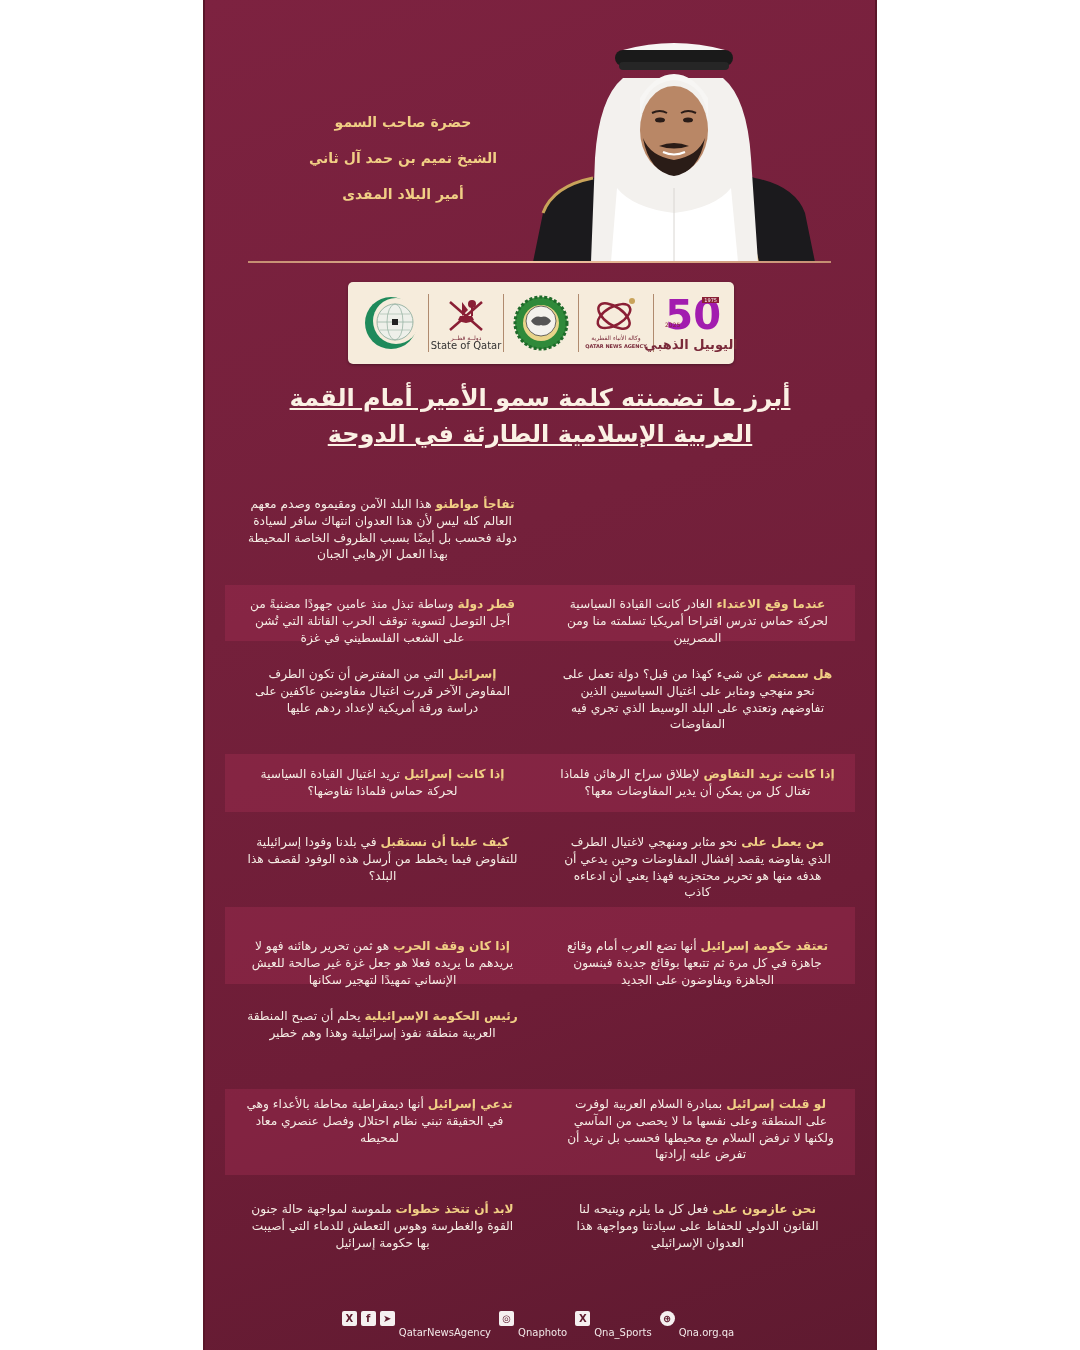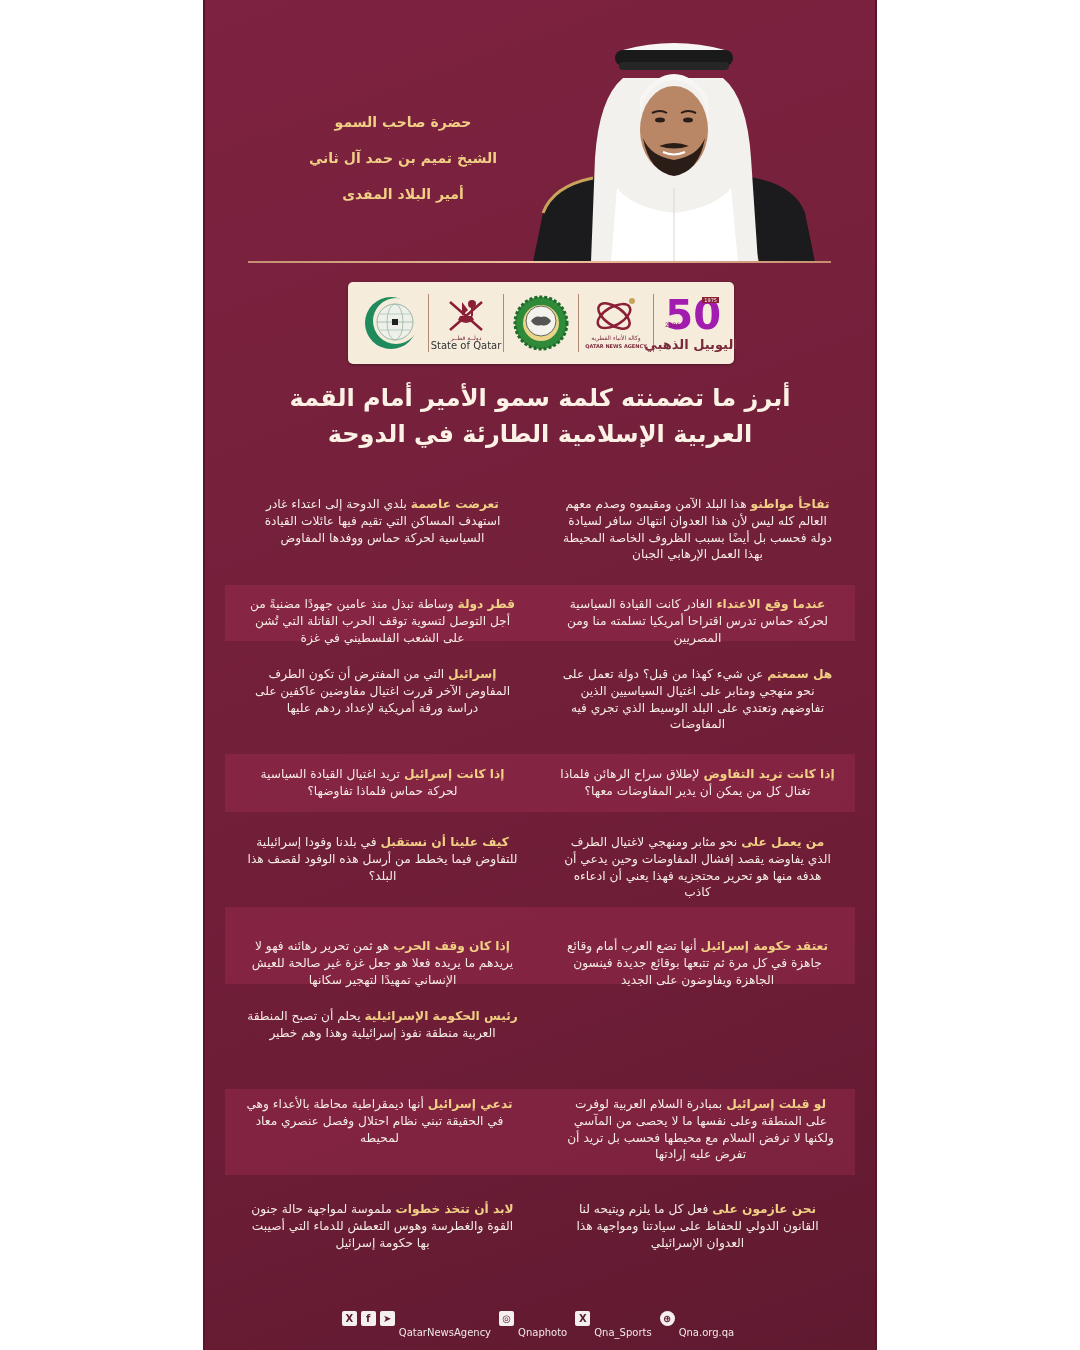--- a/index.html
+++ b/index.html
@@ -36,21 +36,21 @@
     direction: ltr;
   }
   .logo { width: 64px; height: 64px; display: flex; align-items: center; justify-content: center; flex-direction: column; }
   .logo-sep { width: 1px; height: 58px; background: #b08a6e; margin: 0 5px; }
   .logo-cap { font-size: 6px; color: #7a2a3a; text-align: center; line-height: 8px; white-space: nowrap; }
   .logo-cap-dark { font-size: 10px; color: #333; }
 
   .main-title {
     position: absolute; left: 40px; top: 380px; width: 594px;
     direction: rtl; text-align: center; color: #fbf1e4;
-    font-weight: bold; font-size: 24px; line-height: 36px;
+    font-weight: bold; font-size: 24px; line-height: 36px; text-decoration: underline;
   }
 
   
   .rows { position: absolute; left: 22px; top: 488px; width: 630px; }
   .row {
     position: relative; display: flex; flex-direction: row-reverse; justify-content: space-between;
     direction: rtl; width: 630px;
   }
   .row.band { background: rgba(170, 50, 85, 0.35); }
   .cell {
@@ -176,21 +176,20 @@
   </div>
 
   <div class="main-title">
     <div>أبرز ما تضمنته كلمة سمو الأمير أمام القمة</div>
     <div>العربية الإسلامية الطارئة في الدوحة</div>
   </div>
 
   <div class="rows">
 
     <div class="row" style="height:78px;padding-top:8px;">
-      <div class="cell"><span class="hl">تعرضت عاصمة</span><span> بلدي الدوحة إلى اعتداء غادر استهدف المساكن التي تقيم فيها عائلات القيادة السياسية لحركة حماس ووفدها المفاوض</span></div>
       <div class="cell"><span class="hl">تفاجأ مواطنو</span><span> هذا البلد الآمن ومقيموه وصدم معهم العالم كله ليس لأن هذا العدوان انتهاك سافر لسيادة دولة فحسب بل أيضًا بسبب الظروف الخاصة المحيطة بهذا العمل الإرهابي الجبان</span></div>
     </div>
     <div style="height:19px"></div>
 
     <div class="row band" style="height:56px;padding-top:11px;">
       <div class="cell"><span class="hl">قطر دولة</span><span> وساطة تبذل منذ عامين جهودًا مضنيةً من أجل التوصل لتسوية توقف الحرب القاتلة التي تُشن على الشعب الفلسطيني في غزة</span></div>
       <div class="cell"><span class="hl">عندما وقع الاعتداء</span><span>  الغادر كانت القيادة السياسية لحركة حماس تدرس اقتراحا أمريكيا تسلمته منا ومن المصريين</span></div>
     </div>
     <div style="height:20px"></div>
 

